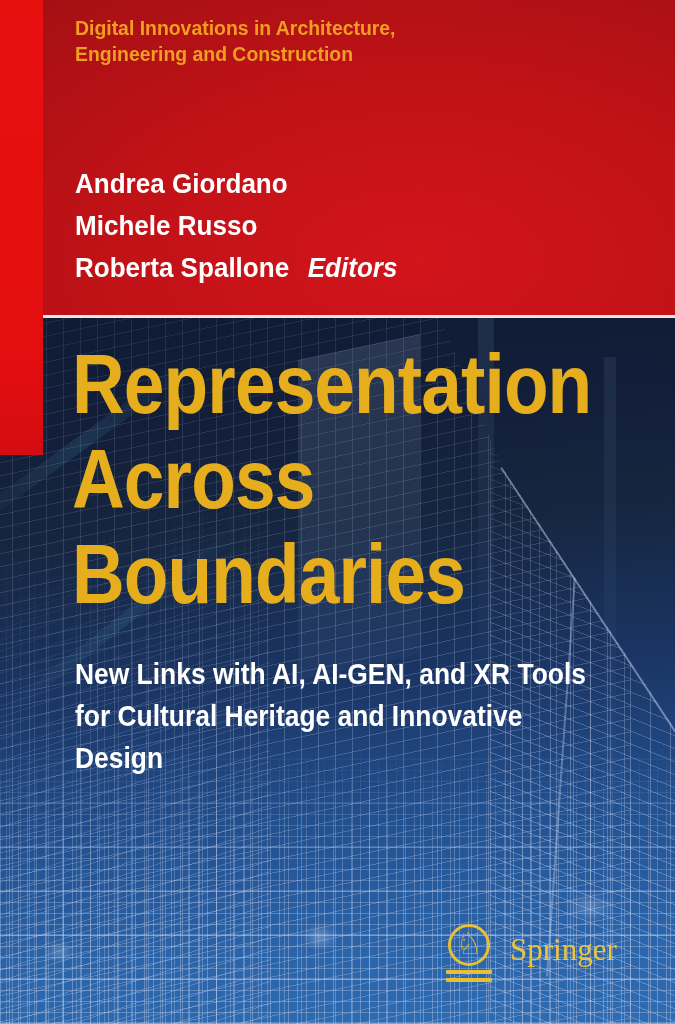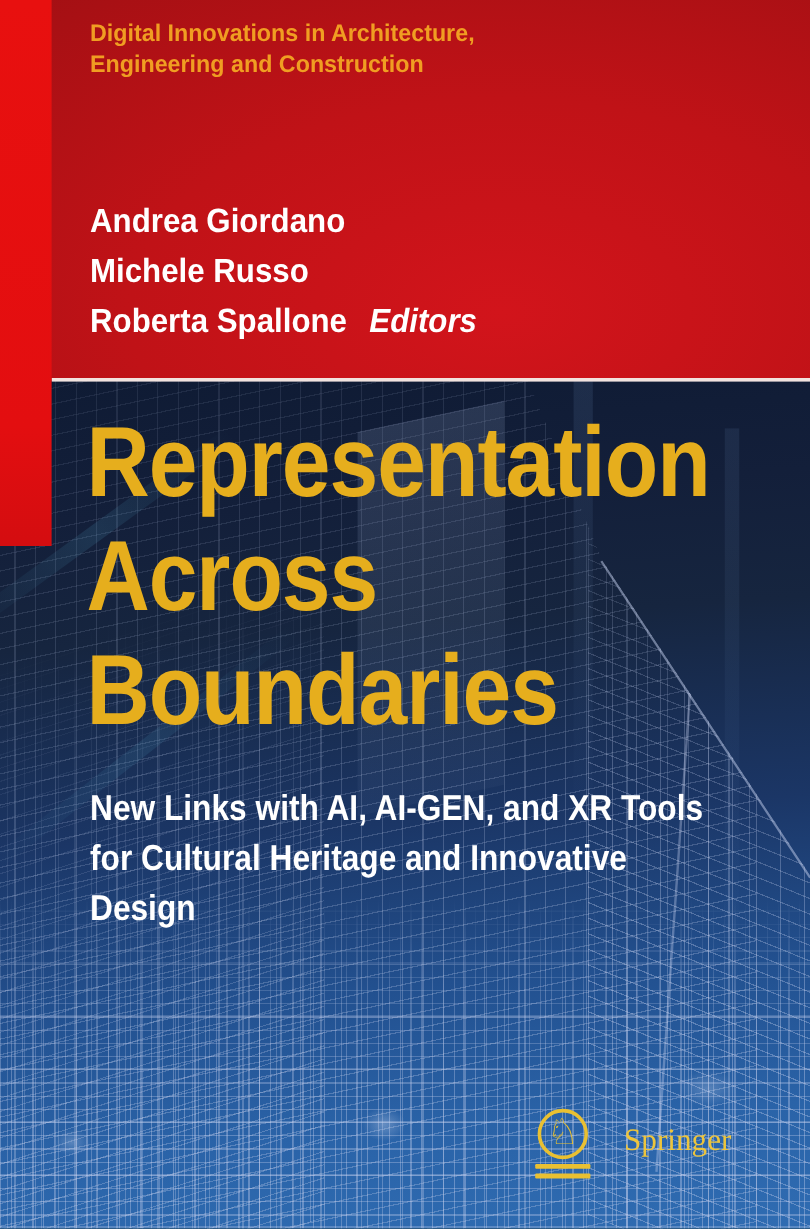--- a/index.html
+++ b/index.html
@@ -1,19 +1,19 @@
 <!DOCTYPE html>
 <html><head>
 <meta charset="utf-8">
 <style>
   html,body{margin:0;padding:0;background:#222;}
   .cover{
     position:relative;width:675px;height:1024px;overflow:hidden;
     font-family:"Liberation Sans",sans-serif;
-    background:#0c4a6e;
+    background:#6d28d9;
   }
   
   .red-band{
     position:absolute;left:0;top:0;width:675px;height:317px;
     background:radial-gradient(115% 140% at 62% 82%, #d2141b 0%, #c01217 40%, #a81014 72%, #930e11 100%);
   }
   .separator{
     position:absolute;left:43px;top:315px;width:632px;height:3px;
     background:#f2e3df;z-index:6;
   }
@@ -129,21 +129,21 @@
   }
   .knight-glyph{
     font-family:"DejaVu Sans",sans-serif;font-size:30px;line-height:1;
     color:#e9c032;transform:translateY(-1px);
   }
   .bar{width:46px;height:4px;background:#e9c032;border-radius:1px;}
   .bar.b1{margin-top:4px;}
   .bar.b2{margin-top:4px;}
   .wordmark{
     font-family:"Liberation Serif",serif;color:#edc53c;
-    font-size:26px;margin-left:28px;transform:translateY(-3px);text-align:center;
+    font-size:31px;margin-left:18px;transform:translateY(-3px);text-align:center;
   }
 </style>
 </head>
 <body>
 
 <div class="cover">
 
   <div class="blue-area">
     <div class="wires">
       <div class="face-left"></div>

